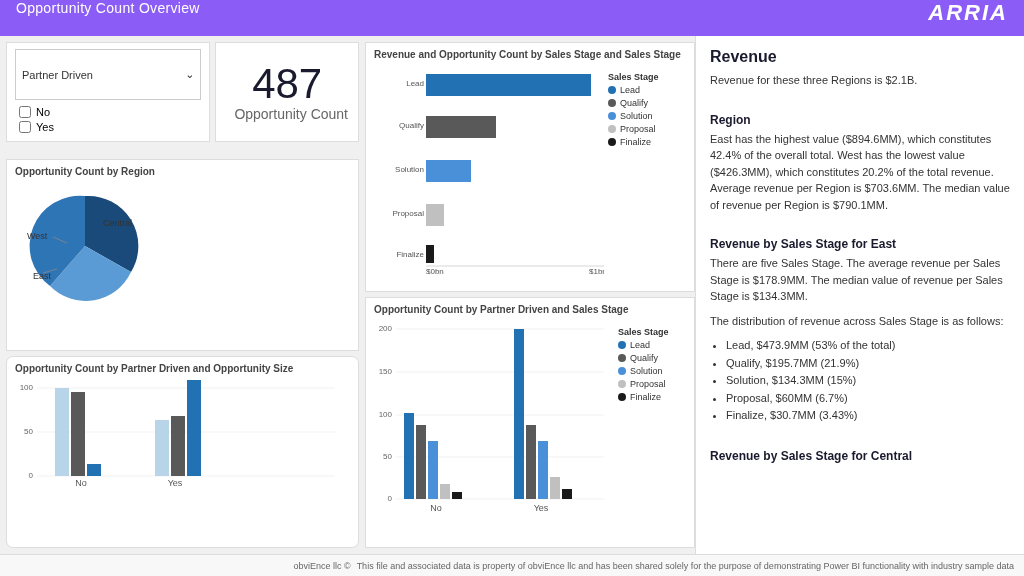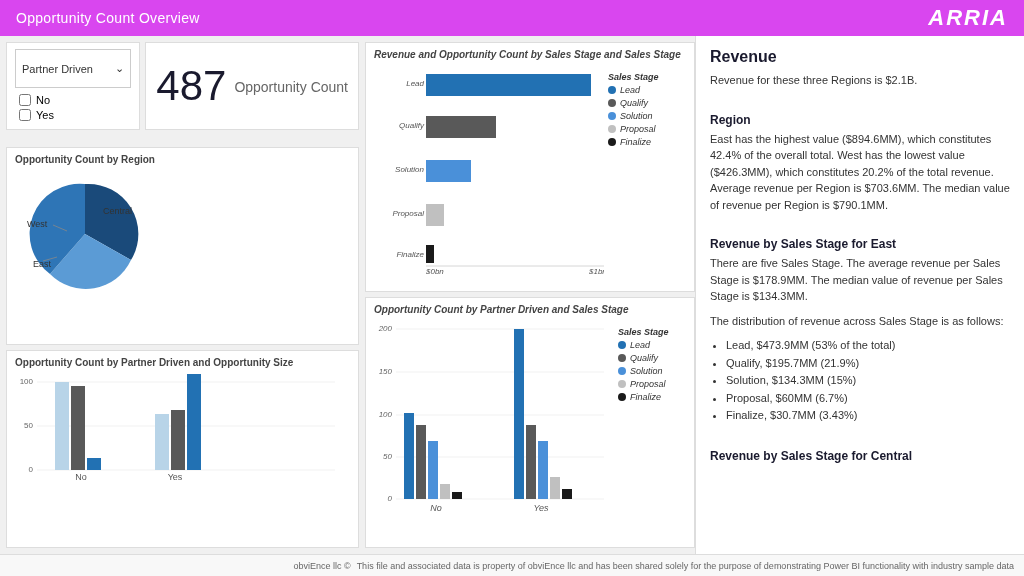--- a/index.html
+++ b/index.html
@@ -1,51 +1,51 @@
 <!DOCTYPE html>
 <html><head>
   <meta charset="utf-8">
   <style>
     * { box-sizing: border-box; margin: 0; padding: 0; }
     body { font-family: 'Segoe UI', Arial, sans-serif; background: #f0f0f0; width: 1024px; height: 576px; overflow: hidden; font-size: 11px; }
     
     
-    .header { background: #d946ef; display: flex; align-items: center; justify-content: space-between; padding: 0 16px; height: 36px; }
+    .header { background: #8b5cf6; display: flex; justify-content: space-between; padding: 0 16px; height: 36px; }
     .header-title { color: white; font-size: 14px; font-weight: 300; letter-spacing: 0.3px; }
     .header-logo { color: white; font-size: 22px; font-weight: 700; letter-spacing: 2px; font-style: italic; }
 
     
     .main { display: flex; height: calc(576px - 36px - 22px); }
 
     
     .left-panel { width: 365px; display: flex; flex-direction: column; padding: 6px; gap: 5px; }
-    .filter-top { display: flex; align-items: center; justify-content: space-between; padding: 12px 6px; border: 1px solid #ccc; background: white; margin-bottom: 4px; cursor: pointer; }
+    .filter-top { display: flex; align-items: center; justify-content: space-between; padding: 18px 6px; border: 1px solid #ccc; background: white; margin-bottom: 4px; cursor: pointer; }
     .filter-top span { font-size: 11px; color: #333; }
     .filter-checkboxes { display: flex; flex-direction: column; gap: 3px; padding: 2px 4px; }
     .filter-option { display: flex; align-items: center; gap: 5px; font-size: 11px; }
     .filter-option input[type="checkbox"] { width: 12px; height: 12px; }
 
     
-    .kpi-box { background: white; border: 1px solid #ddd; display: flex; flex-direction: row; align-items: center; justify-content: center; padding: 10px; }
+    .kpi-box { background: white; border: 1px solid #ddd; display: flex; flex-direction: column; align-items: center; justify-content: center; padding: 10px; }
     .kpi-number { font-size: 42px; font-weight: 300; color: #1a1a2e; line-height: 1; }
     .kpi-label { font-size: 14px; color: #666; margin-top: 1px; padding-left: 8px; }
 
     
     .upper-left { display: flex; gap: 5px; }
     .filter-section { background: white; padding: 6px 8px; border: 1px solid #ddd; flex: 1; }
 
     
     .chart-section { background: white; border: 1px solid #ddd; padding: 6px 8px; flex: 1; margin-top: 12px; }
     .chart-title { font-size: 10px; color: #444; margin-bottom: 4px; font-weight: 600; }
 
     
     .bottom-left { background: white; border: 1px solid #ddd; padding: 6px 8px; flex: 1; }
 
     
-    .middle-panel { width: 330px; display: flex; flex-direction: column; padding: 6px 0 6px 0; gap: 5px; font-style: italic; }
+    .middle-panel { width: 330px; display: flex; flex-direction: column; padding: 6px 0 6px 0; gap: 5px; }
     .mid-chart-upper { background: white; border: 1px solid #ddd; padding: 6px 8px; flex: 0 0 auto; height: 250px; }
     .mid-chart-lower { background: white; border: 1px solid #ddd; padding: 6px 8px; flex: 1; }
 
     
     .right-panel { width: 329px; background: white; border-left: 1px solid #ddd; padding: 12px 14px; overflow-y: auto; }
     .right-panel h2 { font-size: 16px; font-weight: 600; color: #1a1a2e; margin-bottom: 6px; }
     .right-panel p { font-size: 11px; color: #333; line-height: 1.5; margin-bottom: 8px; }
     .right-panel h3 { font-size: 12px; font-weight: 700; color: #1a1a2e; margin-bottom: 4px; margin-top: 24px; }
     .right-panel ul { padding-left: 16px; margin-bottom: 8px; }
     .right-panel ul li { font-size: 11px; color: #333; line-height: 1.6; }
@@ -108,21 +108,21 @@
 
           <text x="88" y="45" font-size="9" fill="#333">Central</text>
           <text x="18" y="98" font-size="9" fill="#333">East</text>
           <text x="12" y="58" font-size="9" fill="#333">West</text>
           <line x1="38" y1="56" x2="52" y2="62" stroke="#888" stroke-width="0.8"></line>
           <line x1="28" y1="92" x2="42" y2="88" stroke="#888" stroke-width="0.8"></line>
         </svg>
       </div>
     </div>
 
-    <div class="bottom-left" style="flex:1; min-height:0;">
+    <div class="bottom-left" style="flex:1; min-height:0;border-radius:7px;">
       <div class="chart-title">Opportunity Count by Partner Driven and Opportunity Size</div>
       <svg width="330" height="110" viewBox="0 0 330 110">
 
         <text x="18" y="12" font-size="8" fill="#666" text-anchor="end">100</text>
         <text x="18" y="56" font-size="8" fill="#666" text-anchor="end">50</text>
         <text x="18" y="100" font-size="8" fill="#666" text-anchor="end">0</text>
 
         <line x1="22" y1="10" x2="320" y2="10" stroke="#eee" stroke-width="0.8"></line>
         <line x1="22" y1="54" x2="320" y2="54" stroke="#eee" stroke-width="0.8"></line>
         <line x1="22" y1="98" x2="320" y2="98" stroke="#eee" stroke-width="0.8"></line>

